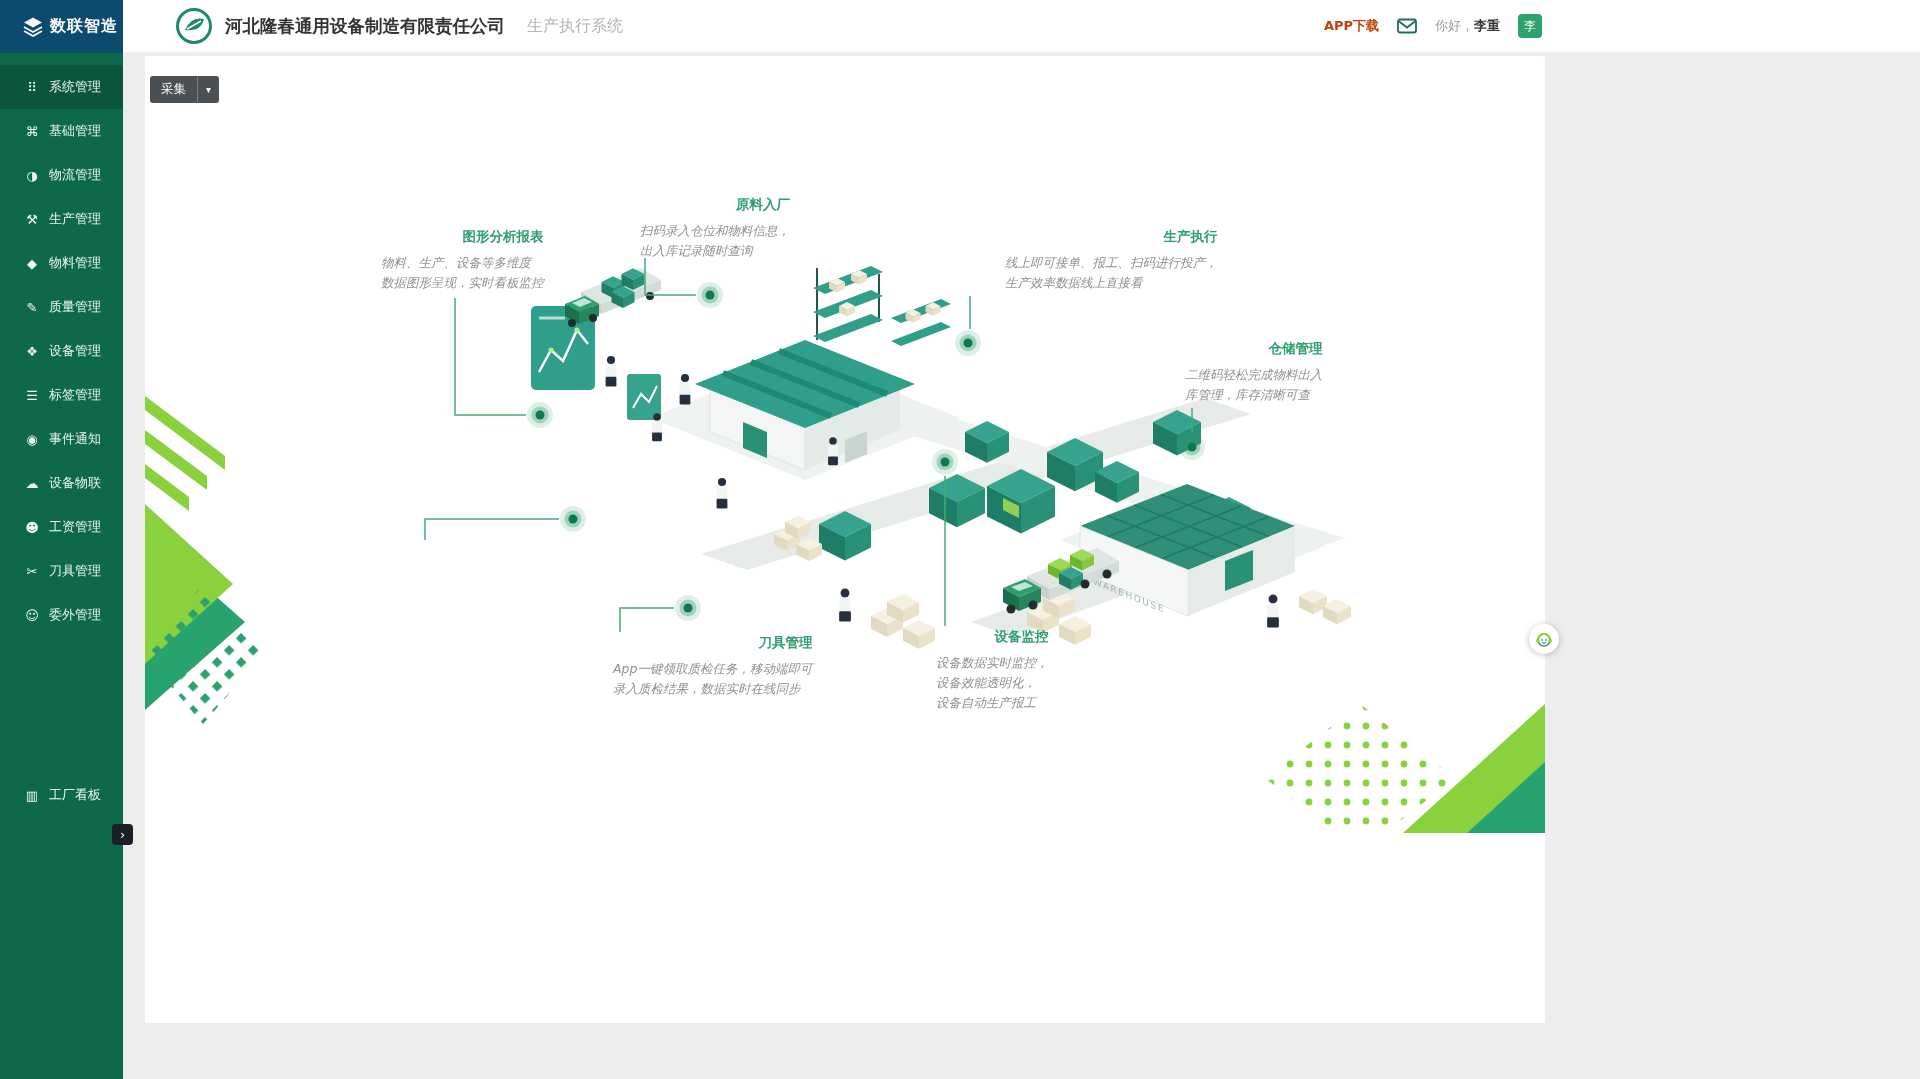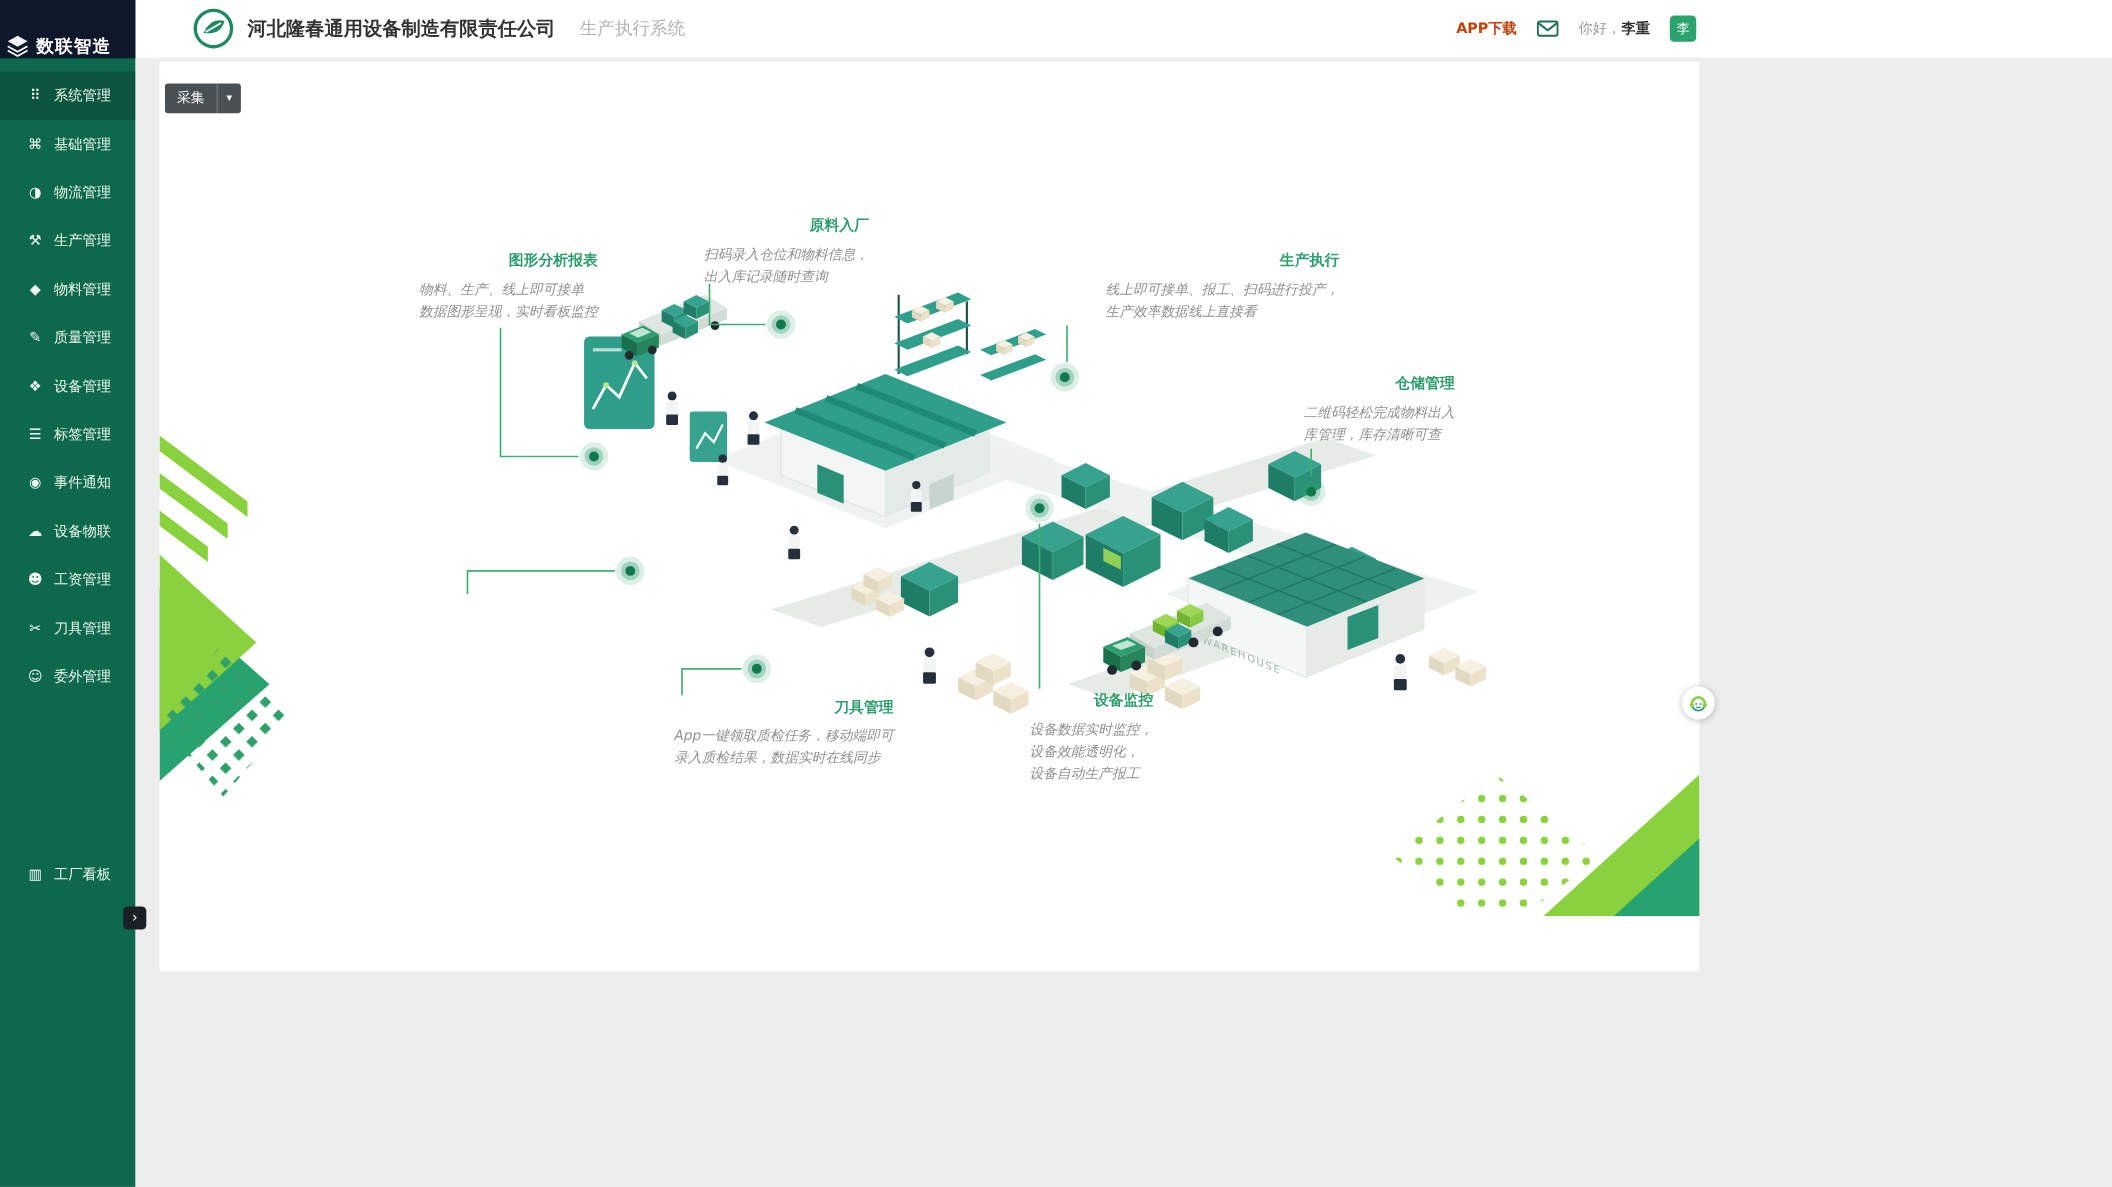--- a/index.html
+++ b/index.html
@@ -10,22 +10,22 @@
     overflow:hidden;
     position:relative;
     color:#333;
   }
   
   .sidebar{
     position:absolute;left:0;top:0;width:123px;height:1079px;
     background:#0e684c;z-index:20;
   }
   .sb-logo{
-    height:53px;display:flex;align-items:flex-end;gap:6px;
-    padding-left:5px;background:#0f172a;color:#fff;
+    height:53px;display:flex;align-items:center;gap:6px;
+    padding-left:22px;background:#0c4a6e;color:#fff;
   }
   .sb-logo-text{font-size:16px;font-weight:bold;letter-spacing:1px;white-space:nowrap;}
   .nav{padding-top:12px;}
   .nav-item{
     height:44px;display:flex;align-items:center;gap:9px;
     padding-left:24px;font-size:13px;color:#eaf6f0;cursor:pointer;white-space:nowrap;
   }
   .nav-item.active{background:rgba(0,0,0,.18);}
   .nav-icon{width:16px;text-align:center;font-size:13px;color:#ffffff;opacity:.95;flex:none;}
   .nav-item.dashboard{position:absolute;left:0;top:773px;width:123px;}
@@ -50,21 +50,21 @@
   .mail{width:20px;height:16px;cursor:pointer;display:flex;}
   .greet{font-size:13px;color:#999;white-space:nowrap;}
   .greet b{color:#333;}
   .avatar{
     width:24px;height:24px;border-radius:4px;background:#2aa36d;color:#fff;
     font-size:12px;display:flex;align-items:center;justify-content:center;cursor:pointer;
   }
   
   .content{position:absolute;left:123px;top:53px;width:1797px;height:1026px;background:#ededed;}
   .card{
-    position:absolute;left:22px;top:3px;width:1400px;height:827px;
+    position:absolute;left:22px;top:3px;width:1400px;height:967px;
     background:#fff;border-radius:2px;overflow:visible;
   }
   .scene{position:absolute;left:0;top:0;width:1400px;height:777px;pointer-events:none;}
   .collect{
     position:absolute;left:5px;top:20px;z-index:5;
     display:flex;align-items:stretch;background:#4a5054;color:#fff;
     border-radius:3px;overflow:hidden;cursor:pointer;font-size:12.5px;
   }
   .collect-label{padding:5px 11px;}
   .collect-caret{
@@ -377,21 +377,21 @@
         <use href="#marker" transform="translate(823,287)"></use>
         <use href="#marker" transform="translate(1047,391)"></use>
         <use href="#marker" transform="translate(428,463)"></use>
         <use href="#marker" transform="translate(543,552)"></use>
         <use href="#marker" transform="translate(800,406)"></use>
       </g>
     </svg>
 
     <div class="callout" style="left:236px;top:172px">
       <div class="callout-title">图形分析报表</div>
-      <div class="callout-line">物料、生产、线上即可接单</div>
+      <div class="callout-line">物料、生产、设备等多维度</div>
       <div class="callout-line">数据图形呈现，实时看板监控</div>
     </div>
 
     <div class="callout" style="left:495px;top:140px">
       <div class="callout-title">原料入厂</div>
       <div class="callout-line">扫码录入仓位和物料信息，</div>
       <div class="callout-line">出入库记录随时查询</div>
     </div>
 
     <div class="callout" style="left:860px;top:172px">

